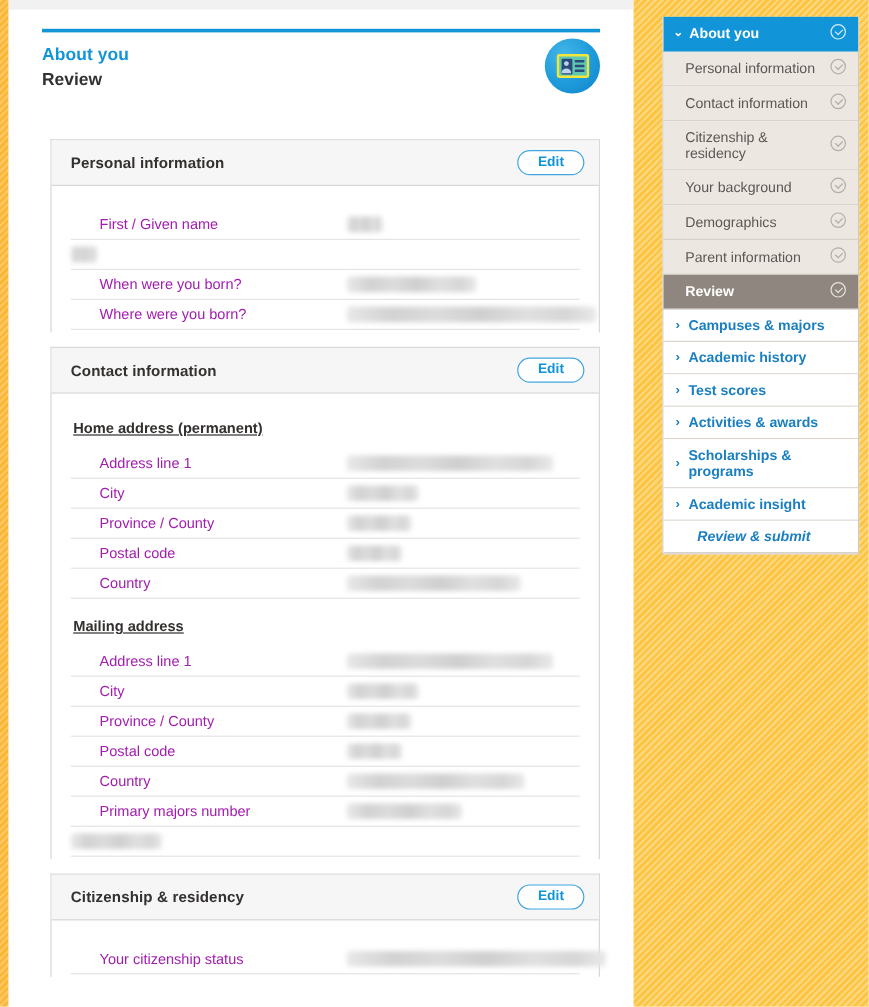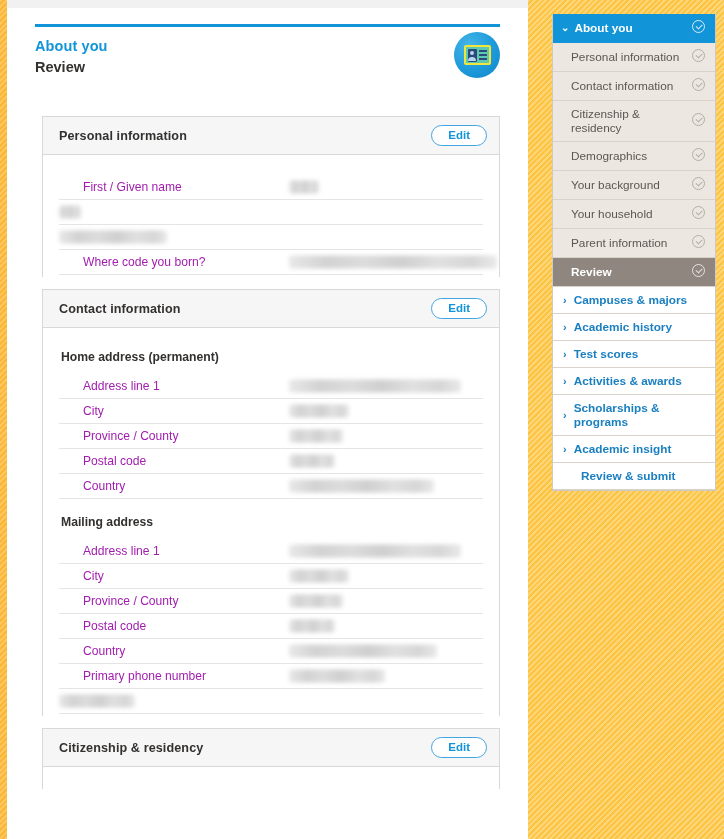--- a/index.html
+++ b/index.html
@@ -103,20 +103,21 @@
     font-family: "Liberation Sans", sans-serif;
     font-size: 11.5px; font-weight: bold;
     padding: 3px 16px; cursor: pointer; line-height: 13px;
   }
 
   .card-body { padding: 6px 16px 2px 16px; }
 
   .subhead {
     font-size: 12.2px; font-weight: bold; color: #33312f;
     padding: 16px 0 10px 2px;
+    text-decoration: underline;
   }
 
   .field-row {
     display: flex; align-items: center;
     height: 25px;
     border-bottom: 1px solid #e4e4e4;
     position: relative;
   }
   .field-row .lbl {
     font-size: 12.1px; color: #a21caf;
@@ -173,21 +174,21 @@
     background: #ece7e1; color: #5b5754; padding-left: 18px;
   }
   .nav-item.sub.current {
     background: #8e867f; color: #ffffff; font-weight: bold;
   }
   .nav-item.link {
     background: #ffffff; color: #1a7fc1; font-weight: bold;
     padding-left: 10px;
   }
   .nav-item.link .chev-r { color:#1a7fc1; margin-right: 7px; font-size: 11px; flex:none; }
-  .nav-item.link.noarrow { padding-left: 28px; }
+  .nav-item.link.noarrow { padding-left: 28px; font-style: italic; }
 
   .ring {
     width: 13px; height: 13px; border-radius: 50%;
     border: 1px solid #b5aea7; display: inline-block;
     position: relative;
   }
   .ring::after {
     content:''; position:absolute; left:2.6px; top:3.4px;
     width:5px; height:2.6px;
     border-left: 1.2px solid #b5aea7; border-bottom: 1.2px solid #b5aea7;
@@ -237,26 +238,27 @@
               <span class="val">
                 <span class="blob" style="width: 30px;"></span>
               </span>
             </div>
             <div class="field-row">
               <span class="val">
                 <span class="blob" style="width: 22px;"></span>
               </span>
             </div>
             <div class="field-row">
+              <span class="lbl">When were you born?</span>
               <span class="val">
                 <span class="blob" style="width: 108px;"></span>
               </span>
             </div>
             <div class="field-row">
-              <span class="lbl">Where code you born?</span>
+              <span class="lbl">Where were you born?</span>
               <span class="val">
                 <span class="blob" style="width: 208px;"></span>
               </span>
             </div>
           </div>
         </div>
         <div class="card-sep"></div>
         <div class="card">
           <div class="card-head">
             <h2>Contact information</h2>
@@ -319,40 +321,46 @@
                 <span class="blob" style="width: 46px;"></span>
               </span>
             </div>
             <div class="field-row">
               <span class="lbl">Country</span>
               <span class="val">
                 <span class="blob" style="width: 148px;"></span>
               </span>
             </div>
             <div class="field-row">
-              <span class="lbl">Primary phone number</span>
+              <span class="lbl">Primary majors number</span>
               <span class="val">
                 <span class="blob" style="width: 96px;"></span>
               </span>
             </div>
             <div class="field-row">
               <span class="val">
                 <span class="blob" style="width: 76px;"></span>
               </span>
             </div>
           </div>
         </div>
         <div class="card-sep"></div>
         <div class="card">
           <div class="card-head">
             <h2>Citizenship &amp; residency</h2>
             <button class="edit-btn">Edit</button>
           </div>
           <div class="card-body">
             <div style="height: 14px;"></div>
+            <div class="field-row">
+              <span class="lbl">Your citizenship status</span>
+              <span class="val">
+                <span class="blob" style="width: 216px;"></span>
+              </span>
+            </div>
           </div>
         </div>
       </div>
   </div>
 
   <div class="yellow-bg"></div>
 
   <div class="rail" id="rail-host">
       <div class="nav-item group-active">
         <span class="chev-d">⌄</span>
@@ -365,29 +373,25 @@
       </div>
       <div class="nav-item sub">
         <span class="txt">Contact information</span>
         <span class="mark"><span class="ring"></span></span>
       </div>
       <div class="nav-item sub">
         <span class="txt">Citizenship &amp; residency</span>
         <span class="mark"><span class="ring"></span></span>
       </div>
       <div class="nav-item sub">
+        <span class="txt">Your background</span>
+        <span class="mark"><span class="ring"></span></span>
+      </div>
+      <div class="nav-item sub">
         <span class="txt">Demographics</span>
-        <span class="mark"><span class="ring"></span></span>
-      </div>
-      <div class="nav-item sub">
-        <span class="txt">Your background</span>
-        <span class="mark"><span class="ring"></span></span>
-      </div>
-      <div class="nav-item sub">
-        <span class="txt">Your household</span>
         <span class="mark"><span class="ring"></span></span>
       </div>
       <div class="nav-item sub">
         <span class="txt">Parent information</span>
         <span class="mark"><span class="ring"></span></span>
       </div>
       <div class="nav-item sub current">
         <span class="txt">Review</span>
         <span class="mark"><span class="ring"></span></span>
       </div>

